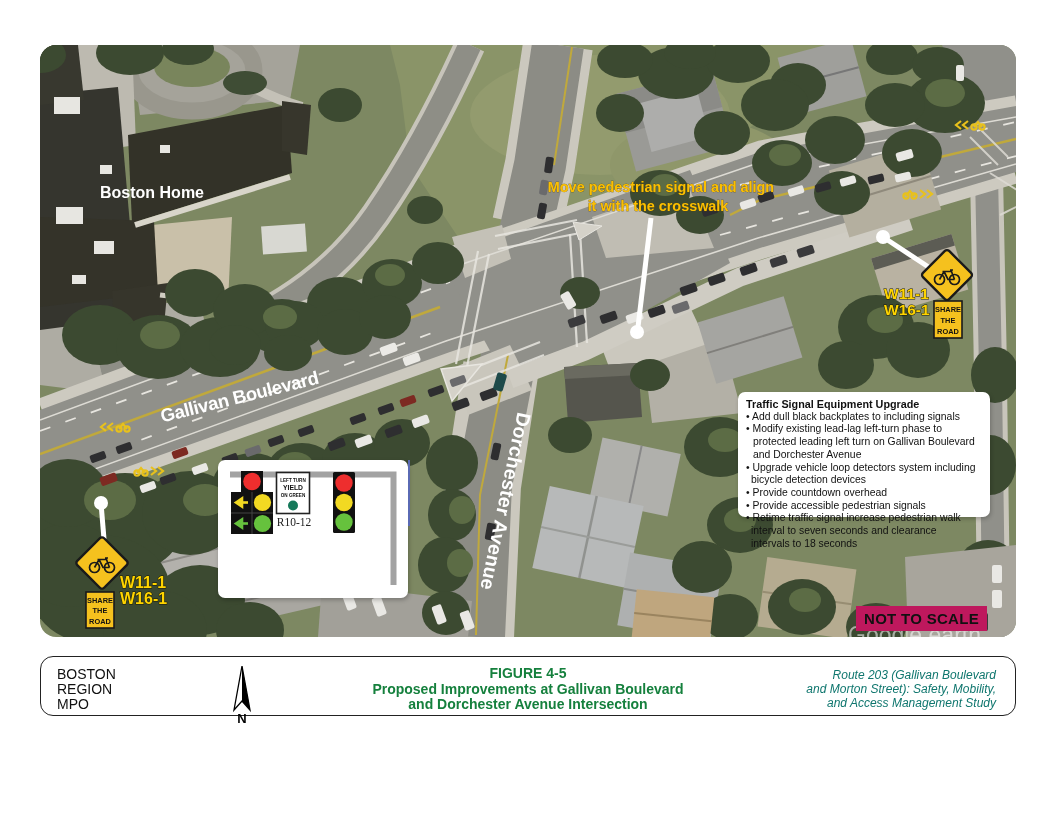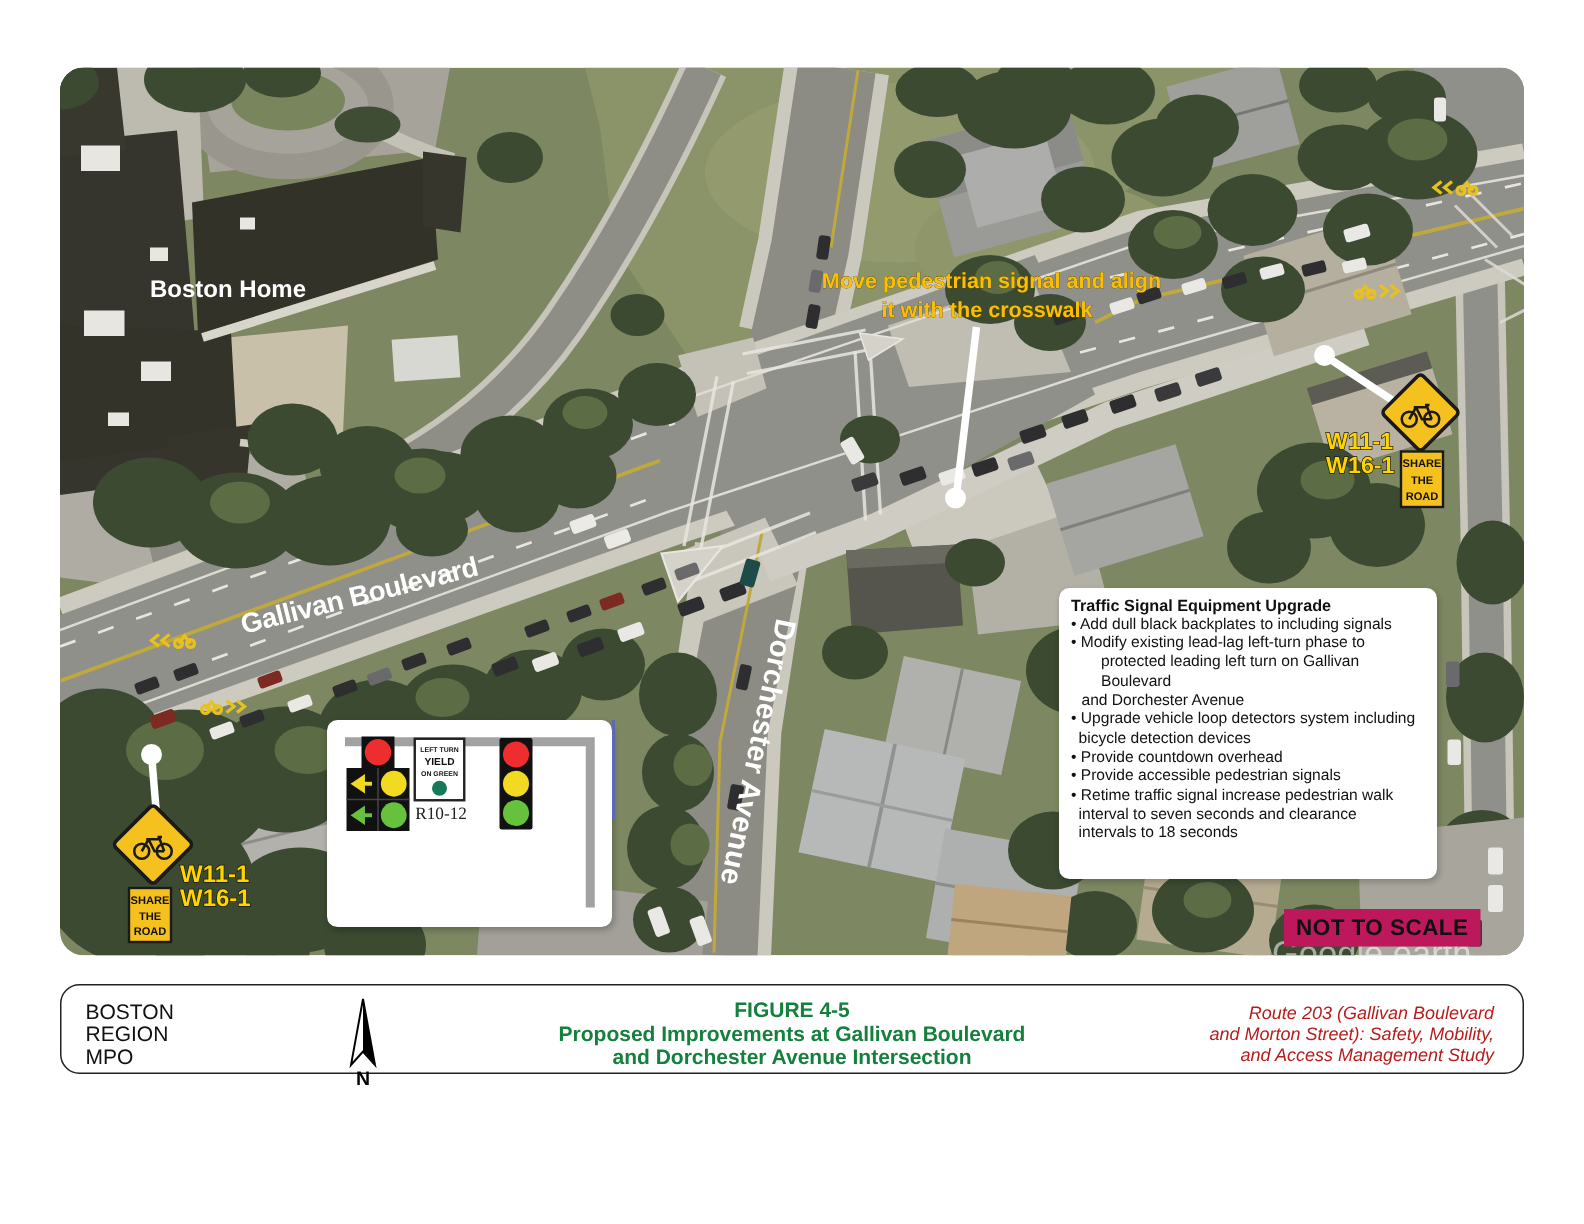--- a/index.html
+++ b/index.html
@@ -474,21 +474,21 @@
 
 <g transform="translate(95 420)" stroke="#e8c11c" fill="none" stroke-width="2.2">
 <circle cx="2" cy="8" r="2.6"></circle>
         <circle cx="10" cy="8" r="2.6"></circle>
         <path d="M2,8 L6,3 L10,8"></path>
         <path d="M16,2 L21,6 L16,10 M23,2 L28,6 L23,10"></path>
 </g>
 </svg>
 </div>
 
-<div class="box" id="sigbox" style="left:218px;top:460px;width:190px;height:138px;box-shadow:1px 2px 4px rgba(0,0,0,0.25);margin-top:20px;">
+<div class="box" id="sigbox" style="left:218px;top:460px;width:190px;height:138px;box-shadow:1px 2px 4px rgba(0,0,0,0.25);">
 <svg width="190" height="138" viewBox="0 0 190 138" style="position:absolute;left:0;top:0;">
 
 <path d="M12,14.5 L175.5,14.5 L175.5,125" stroke="#a2a2a2" stroke-width="6" fill="none"></path>
 
 <rect x="23" y="11" width="22" height="21" fill="#111111"></rect>
 <circle cx="34" cy="21.5" r="8.8" fill="#ee2e2e"></circle>
 <rect x="13" y="32" width="42" height="42" fill="#111111"></rect>
 <line x1="34" y1="32" x2="34" y2="74" stroke="#444" stroke-width="1"></line>
 <line x1="13" y1="53" x2="55" y2="53" stroke="#444" stroke-width="1"></line>
 <circle cx="44.5" cy="42.5" r="8.6" fill="#f2d922"></circle>
@@ -512,25 +512,25 @@
 
 <rect x="115" y="12" width="22" height="61" rx="1.5" fill="#111111"></rect>
 <circle cx="126" cy="23" r="8.7" fill="#ee2e2e"></circle>
 <circle cx="126" cy="42.5" r="8.7" fill="#f2d922"></circle>
 <circle cx="126" cy="62" r="8.7" fill="#66c23d"></circle>
 </svg>
 
 <div style="position:absolute;right:-2px;top:0;width:2px;height:66px;background:#5a6ab4;"></div>
 </div>
 
-<div class="box" id="upbox" style="left:706px;top:392px;width:252px;height:194px;padding:6px 8px 0 8px;box-shadow:1px 2px 4px rgba(0,0,0,0.22);font-size:10.4px;line-height:12.7px;color:#111;">
+<div class="box" id="upbox" style="left:738px;top:392px;width:252px;height:125px;padding:6px 8px 0 8px;box-shadow:1px 2px 4px rgba(0,0,0,0.22);font-size:10.4px;line-height:12.7px;color:#111;">
 <div style="font-weight:bold;font-size:10.8px;">Traffic Signal Equipment Upgrade</div>
 <div>• Add dull black backplates to including signals</div>
 <div>• Modify existing lead-lag left-turn phase to</div>
-<div style="padding-left:7px;margin-left:13px;">protected leading left turn on Gallivan Boulevard</div>
+<div style="padding-left:7px;">protected leading left turn on Gallivan Boulevard</div>
 <div style="padding-left:7px;">and Dorchester Avenue</div>
 <div>• Upgrade vehicle loop detectors system including</div>
 <div style="padding-left:5px;">bicycle detection devices</div>
 <div>• Provide countdown overhead</div>
 <div>• Provide accessible pedestrian signals</div>
 <div>• Retime traffic signal increase pedestrian walk</div>
 <div style="padding-left:5px;">interval to seven seconds and clearance</div>
 <div style="padding-left:5px;">intervals to 18 seconds</div>
 </div>
 
@@ -541,14 +541,14 @@
 <div style="position:absolute;left:16px;top:10px;font-size:14px;line-height:15.2px;color:#111;">BOSTON<br>REGION<br>MPO</div>
 
 <svg style="position:absolute;left:188px;top:7px;" width="26" height="62" viewBox="0 0 26 62">
 <polygon points="13,2 21,46 13,37 5,46" fill="#ffffff" stroke="#000" stroke-width="1.3"></polygon>
 <polygon points="13,2 21,46 13,37" fill="#000000"></polygon>
 <text x="13" y="59" font-size="13" font-weight="bold" fill="#000" text-anchor="middle" font-family="Liberation Sans,sans-serif">N</text>
 </svg>
 
 <div style="position:absolute;left:0;right:0;top:9px;text-align:center;font-weight:bold;font-size:14px;line-height:15.5px;color:#15803d;">FIGURE 4-5<br>Proposed Improvements at Gallivan Boulevard<br>and Dorchester Avenue Intersection</div>
 
-<div style="position:absolute;right:19px;top:11px;text-align:right;font-style:italic;font-size:12px;line-height:14.2px;color:#b91c1c;">Route 203 (Gallivan Boulevard<br>and Morton Street): Safety, Mobility,<br>and Access Management Study</div>
+<div style="position:absolute;right:19px;top:11px;text-align:right;font-style:italic;font-size:12px;line-height:14.2px;color:#0f766e;">Route 203 (Gallivan Boulevard<br>and Morton Street): Safety, Mobility,<br>and Access Management Study</div>
 </div>
 
 </body></html>

